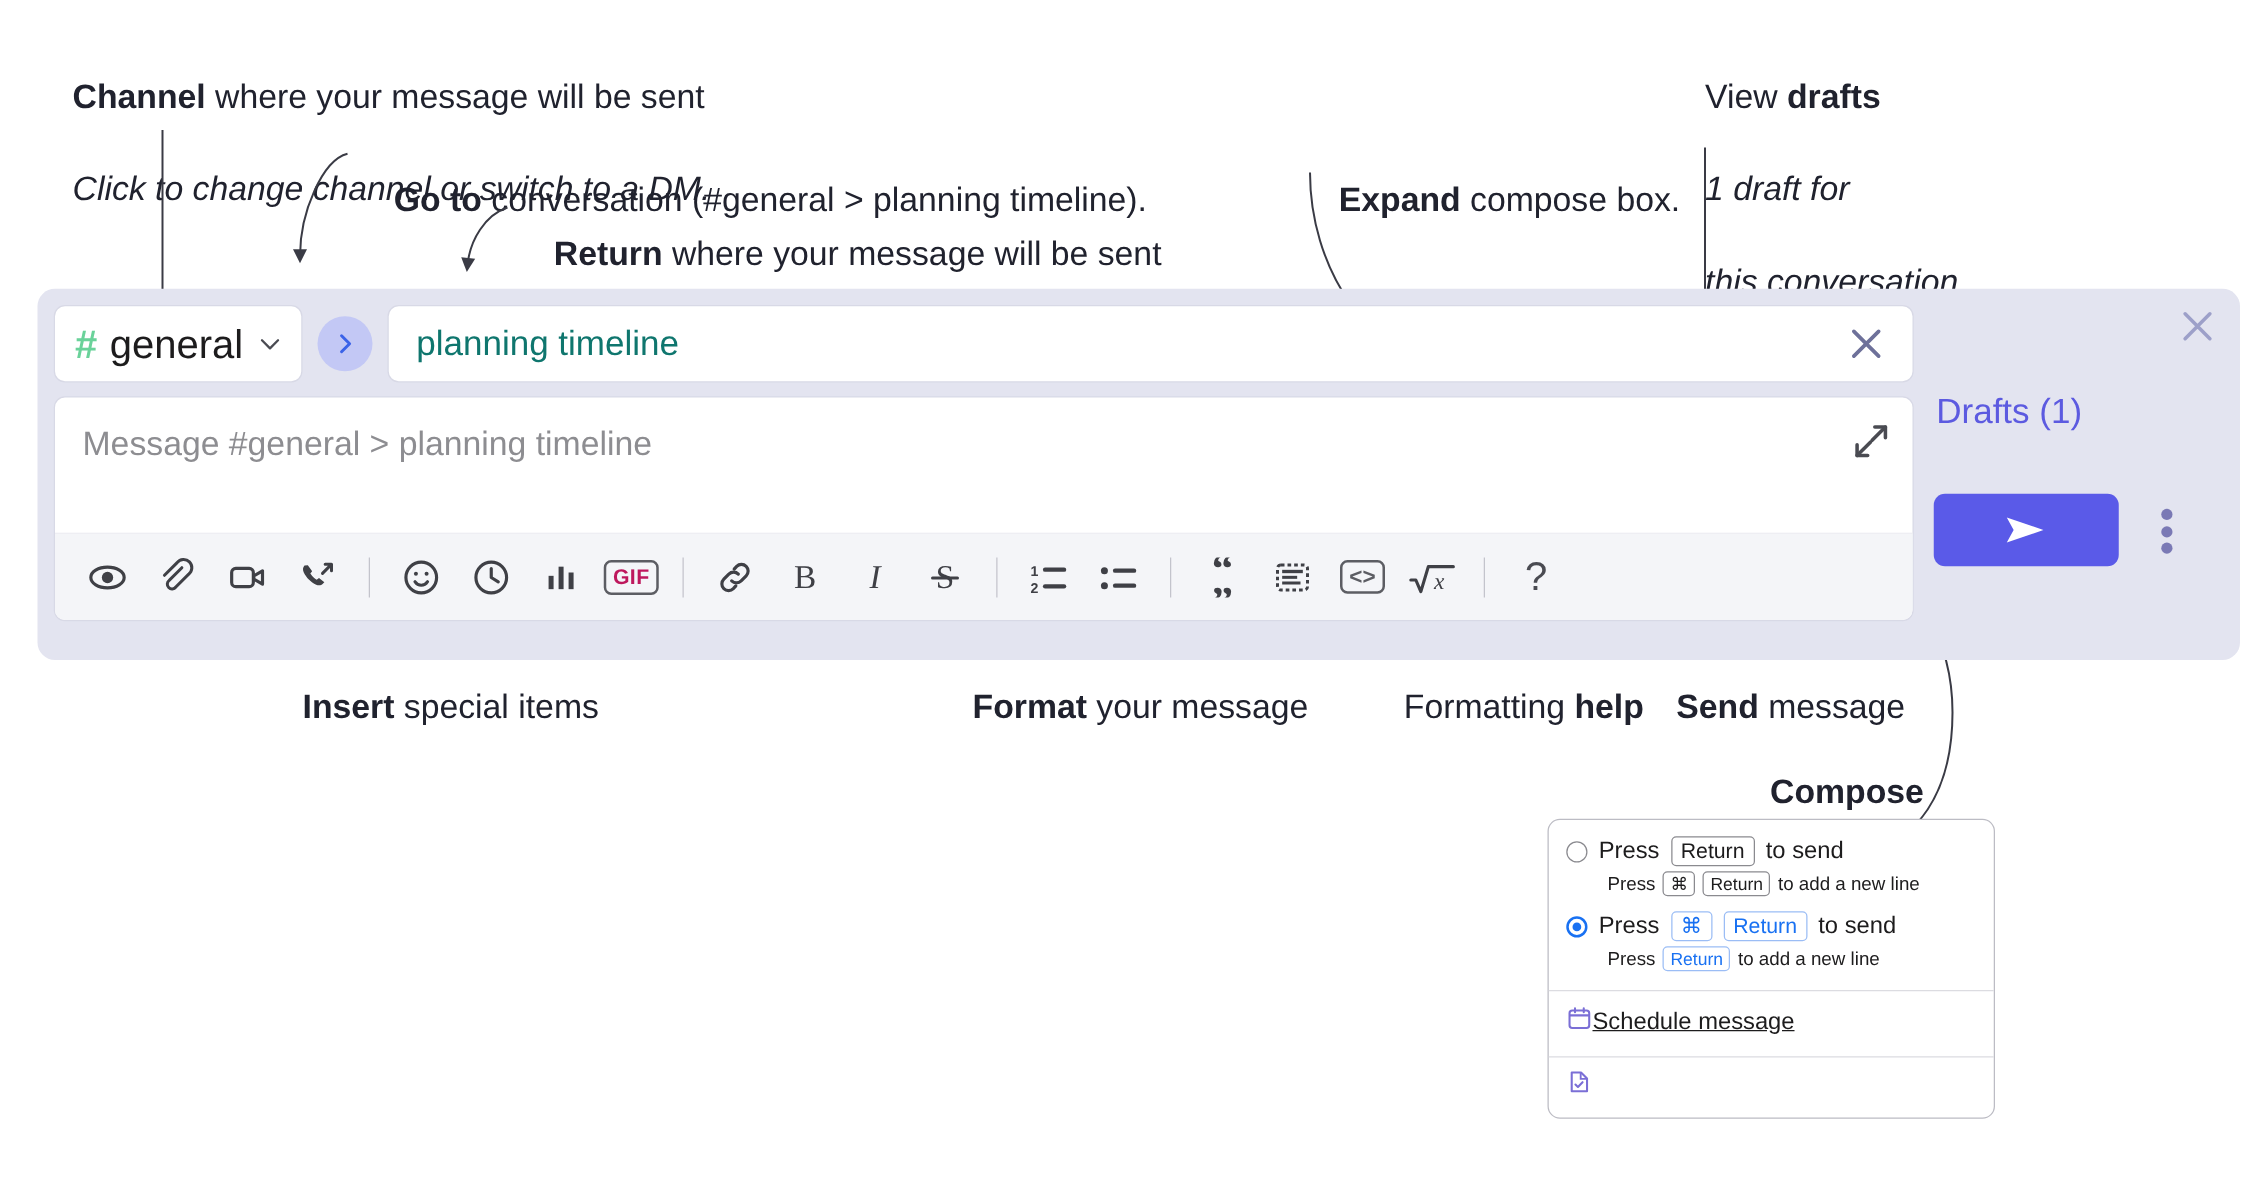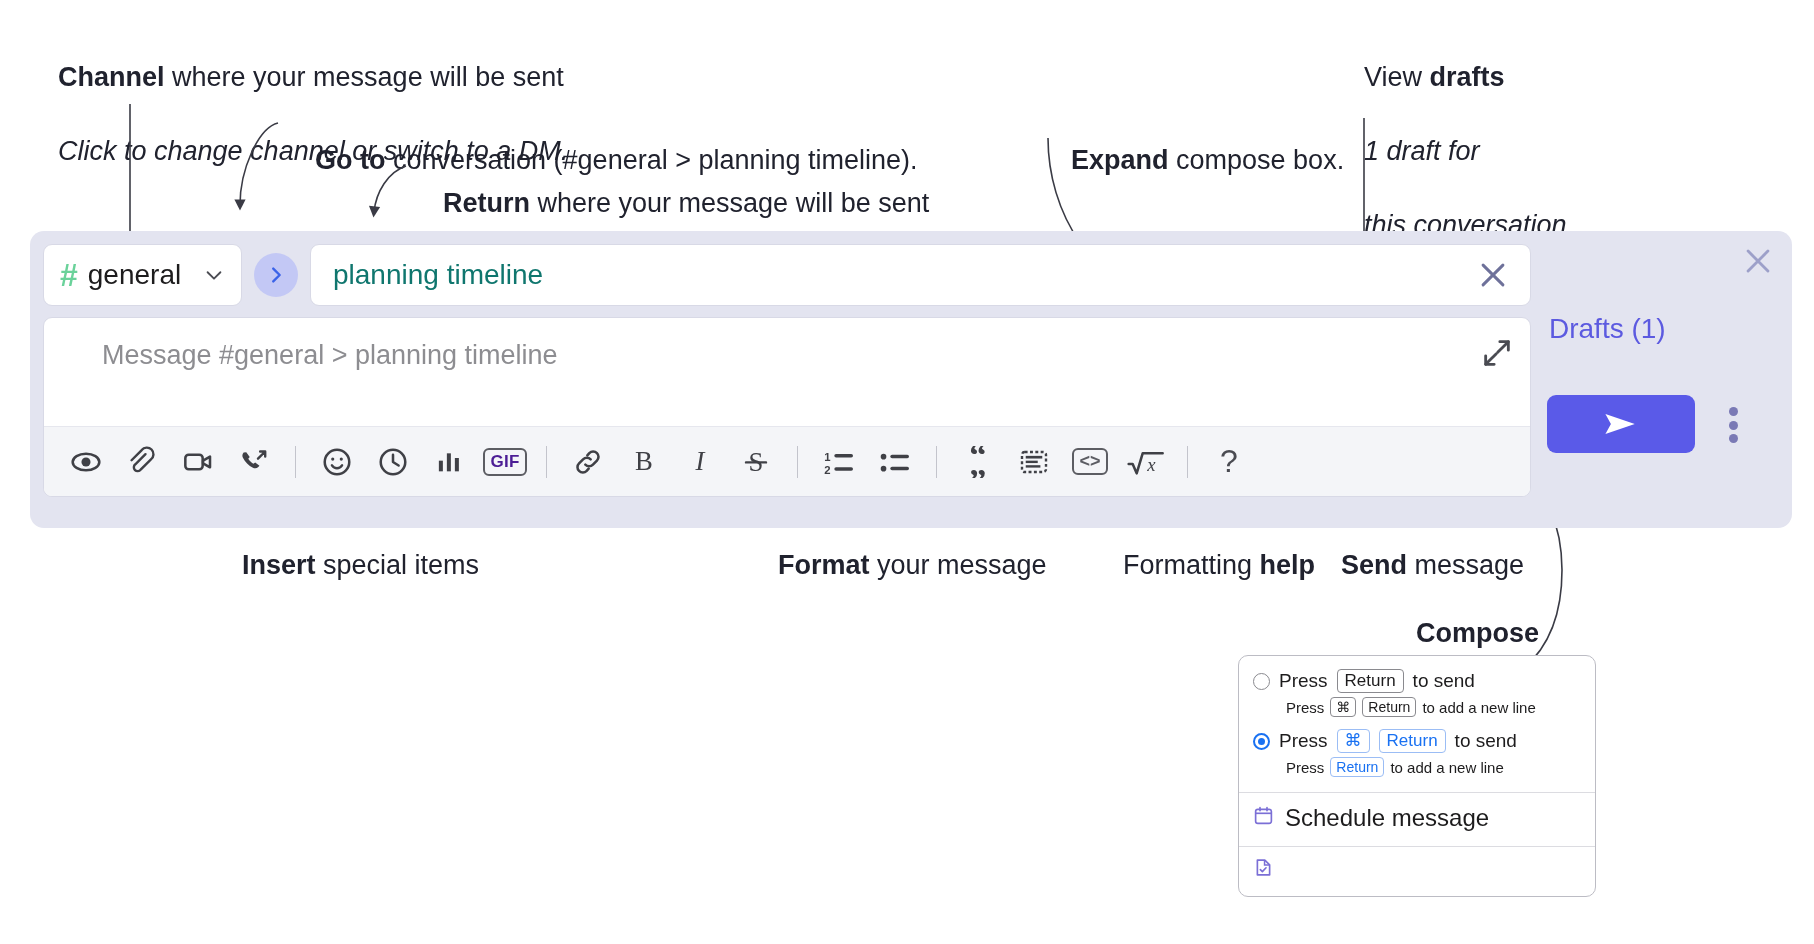--- a/index.html
+++ b/index.html
@@ -44,21 +44,21 @@
   .channel-pill {
     width: 199px; height: 62px;
     background: #ffffff;
     border: 1px solid #d8d9e6;
     border-radius: 9px;
     display: flex; align-items: center; gap: 10px;
     padding: 0 16px;
     cursor: pointer;
   }
   .hash-icon { color: #6ad29a; font-size: 32px; font-weight: 700; line-height: 1; }
-  .channel-name { font-size: 28px; color: #1d1c1d; flex: 1; }
+  .channel-name { font-size: 32px; color: #1d1c1d; flex: 1; }
   .chev { width: 22px; height: 22px; flex: 0 0 auto; }
 
   .goto-btn {
     width: 44px; height: 44px; margin: 0 12px;
     border-radius: 50%;
     background: #c3c8f5;
     display: flex; align-items: center; justify-content: center;
     cursor: pointer; flex: 0 0 auto;
   }
 
@@ -79,21 +79,21 @@
     background: #ffffff;
     border: 1px solid #d8d9e6;
     border-radius: 9px;
     height: 180px;
     position: relative;
     display: flex; flex-direction: column;
   }
   .msg-input-area { flex: 1; position: relative; }
   .msg-placeholder {
     position: absolute; left: 22px; top: 22px;
-    font-size: 27px; color: #8d8d91; margin-left: 36px;
+    font-size: 27px; color: #8d8d91;
   }
   .expand-btn {
     position: absolute; right: 16px; top: 18px;
     width: 34px; height: 34px; cursor: pointer;
   }
 
   .toolbar {
     height: 70px;
     background: #f4f5f8;
     border-top: 1px solid #e6e7ee;
@@ -106,21 +106,21 @@
     width: 56px; height: 52px;
     display: flex; align-items: center; justify-content: center;
     cursor: pointer;
     color: #5c5d63;
   }
   .tb-sep { width: 1px; height: 32px; background: #c3c4cc; margin: 0 13px; flex: 0 0 auto; }
   .tb-btn svg { display: block; }
   .gif-box {
     border: 2.5px solid #5c5d63; border-radius: 6px;
     font-size: 17px; font-weight: 700; letter-spacing: .3px;
-    padding: 2px 5px; color: #4c1d95;
+    padding: 2px 5px; color: #be185d;
     font-family: "Liberation Sans", sans-serif;
   }
   .code-box {
     border: 2.5px solid #5c5d63; border-radius: 6px;
     font-size: 18px; font-weight: 700;
     padding: 1px 5px; color: #5c5d63;
     font-family: "Liberation Sans", sans-serif;
   }
   .help-q { font-size: 32px; color: #4a4b52; font-weight: 400; }
 
@@ -172,22 +172,22 @@
   }
   .key {
     border: 1.3px solid #8a8a8f; border-radius: 4px;
     padding: 1px 7px; font-size: 17px; color: #1d1c1d;
     display: inline-block; line-height: 20px;
   }
   .key.sm { font-size: 14px; padding: 0px 5px; line-height: 18px; }
   .key.blue { border-color: #9bbdf5; color: #1971f2; }
   .menu-div { height: 1px; background: #dcdce1; margin: 7px 0 0 0; }
   .menu-item {
-    display: flex; align-items: center; gap: 11px;
-    padding: 7px 14px; font-size: 24px; color: #1d1c1d; cursor: pointer;
+    display: flex; align-items: center; 
+    padding: 7px 14px; font-size: 19px; color: #1d1c1d; cursor: pointer; text-decoration: underline;
   }
   .menu-item svg { flex: 0 0 auto; }
 
   .arrowhead { fill: #3a3b45; }
 </style>
 </head>
 <body>
 
 <div id="stage">
 

